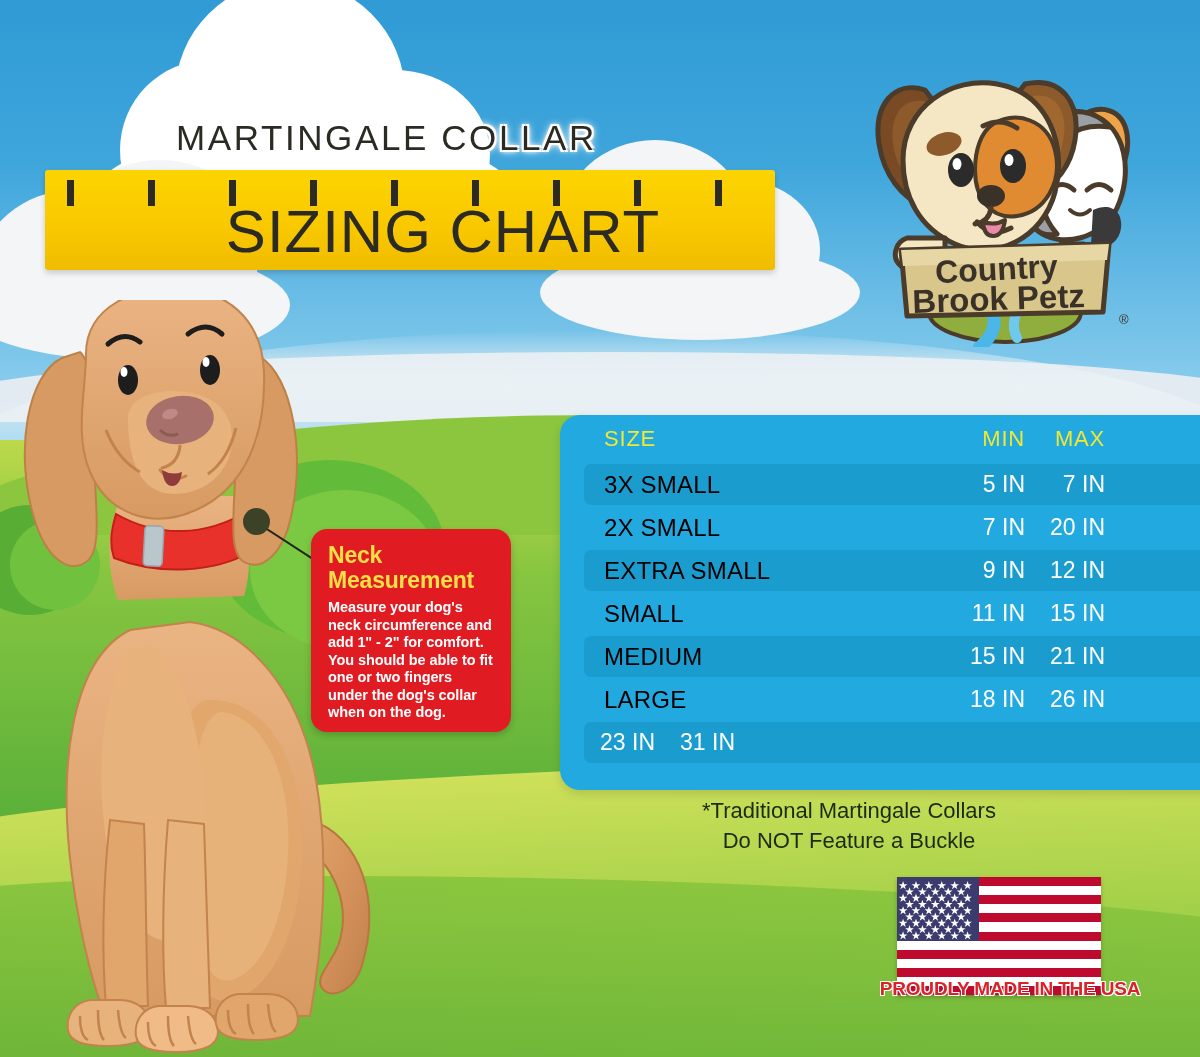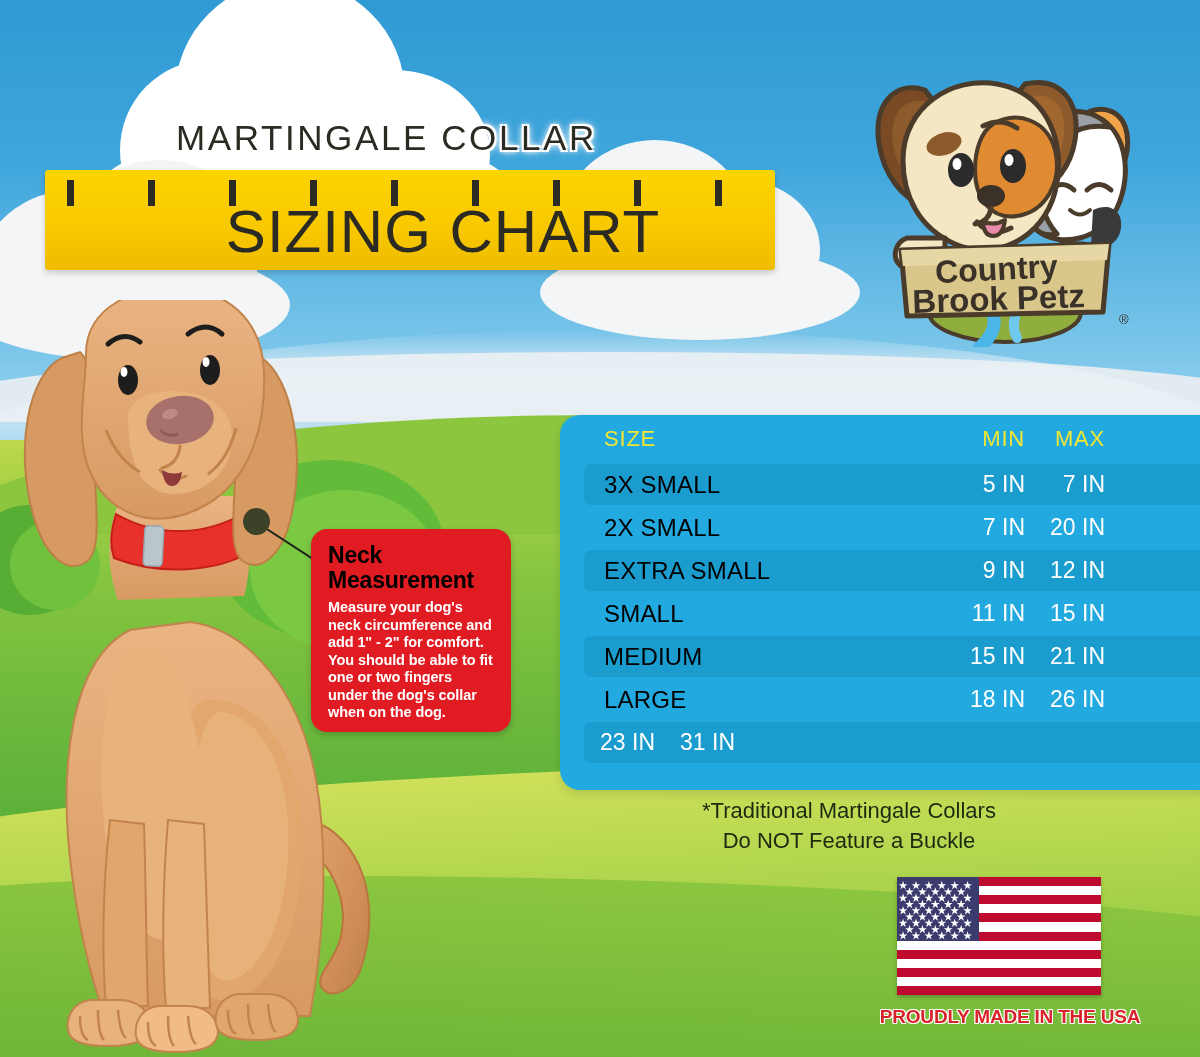--- a/index.html
+++ b/index.html
@@ -106,21 +106,21 @@
     font-size:22px; color:#1b2b10; line-height:30px;
   }
 
   
   .callout {
     position:absolute; left:311px; top:529px; width:200px; height:203px;
     background:#e01b22; border-radius:16px;
     box-shadow:0 3px 7px rgba(0,0,0,.2);
   }
   .callout h3 {
-    font-size:23px; color:#000000; font-weight:bold; line-height:25px;
+    font-size:23px; color:#fde047; font-weight:bold; line-height:25px;
     padding:14px 14px 0 17px; letter-spacing:-.2px;
   }
   .callout p {
     font-size:14.5px; color:#fff; font-weight:bold; line-height:17.5px;
     padding:6px 10px 0 17px; letter-spacing:-.1px;
   }
   .pointer-line {
     position:absolute; left:256px; top:521px; width:70px; height:2px;
     background:#20251a; transform:rotate(33deg); transform-origin:0 50%;
   }
@@ -133,21 +133,21 @@
   .flag {
     position:absolute; left:897px; top:877px; width:204px; height:118px;
     background:#fff; overflow:hidden;
     box-shadow:0 2px 4px rgba(0,0,0,.25);
   }
   .stripe { position:absolute; left:0; width:204px; height:9.08px; background:#bf0a30; }
   .canton {
     position:absolute; left:0; top:0; width:81.6px; height:63.5px; background:#3c3b6e;
   }
   .usa-text {
-    position:absolute; left:860px; top:1006px; width:300px; text-align:center;
+    position:absolute; left:860px; top:978px; width:300px; text-align:center;
     font-size:19px; font-weight:bold; color:#d8232a; letter-spacing:-.2px;
     text-shadow:1px 1px 0 #fff,-1px -1px 0 #fff,1px -1px 0 #fff,-1px 1px 0 #fff;
   }
 
   
   .logo { position:absolute; left:865px; top:62px; width:280px; height:285px; }
 
   
   .dog { position:absolute; left:10px; top:300px; width:400px; height:757px; }
 </style>

